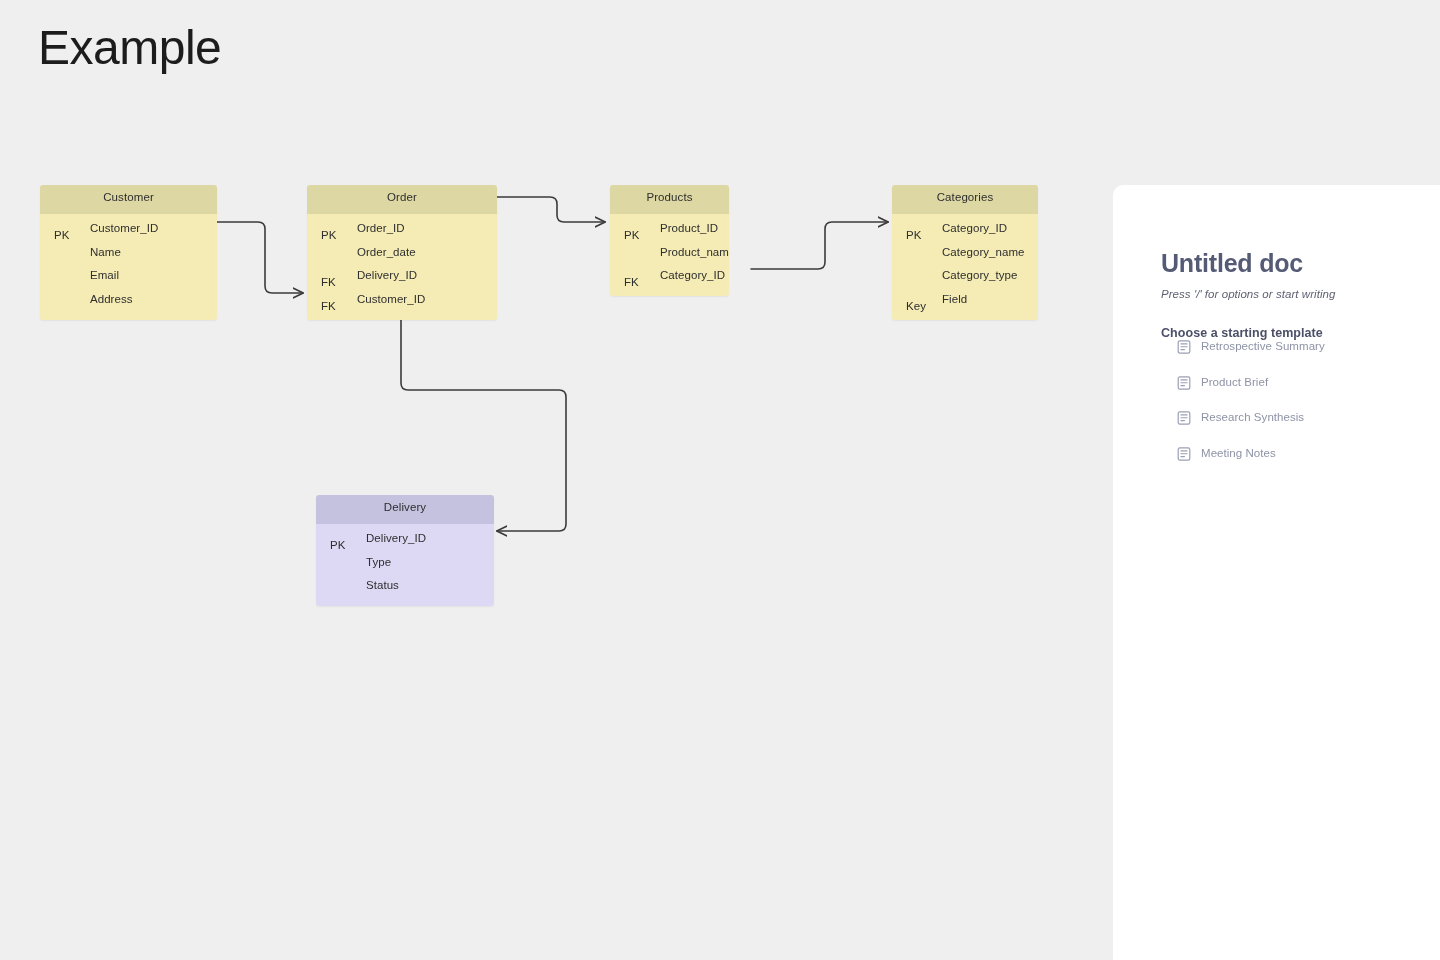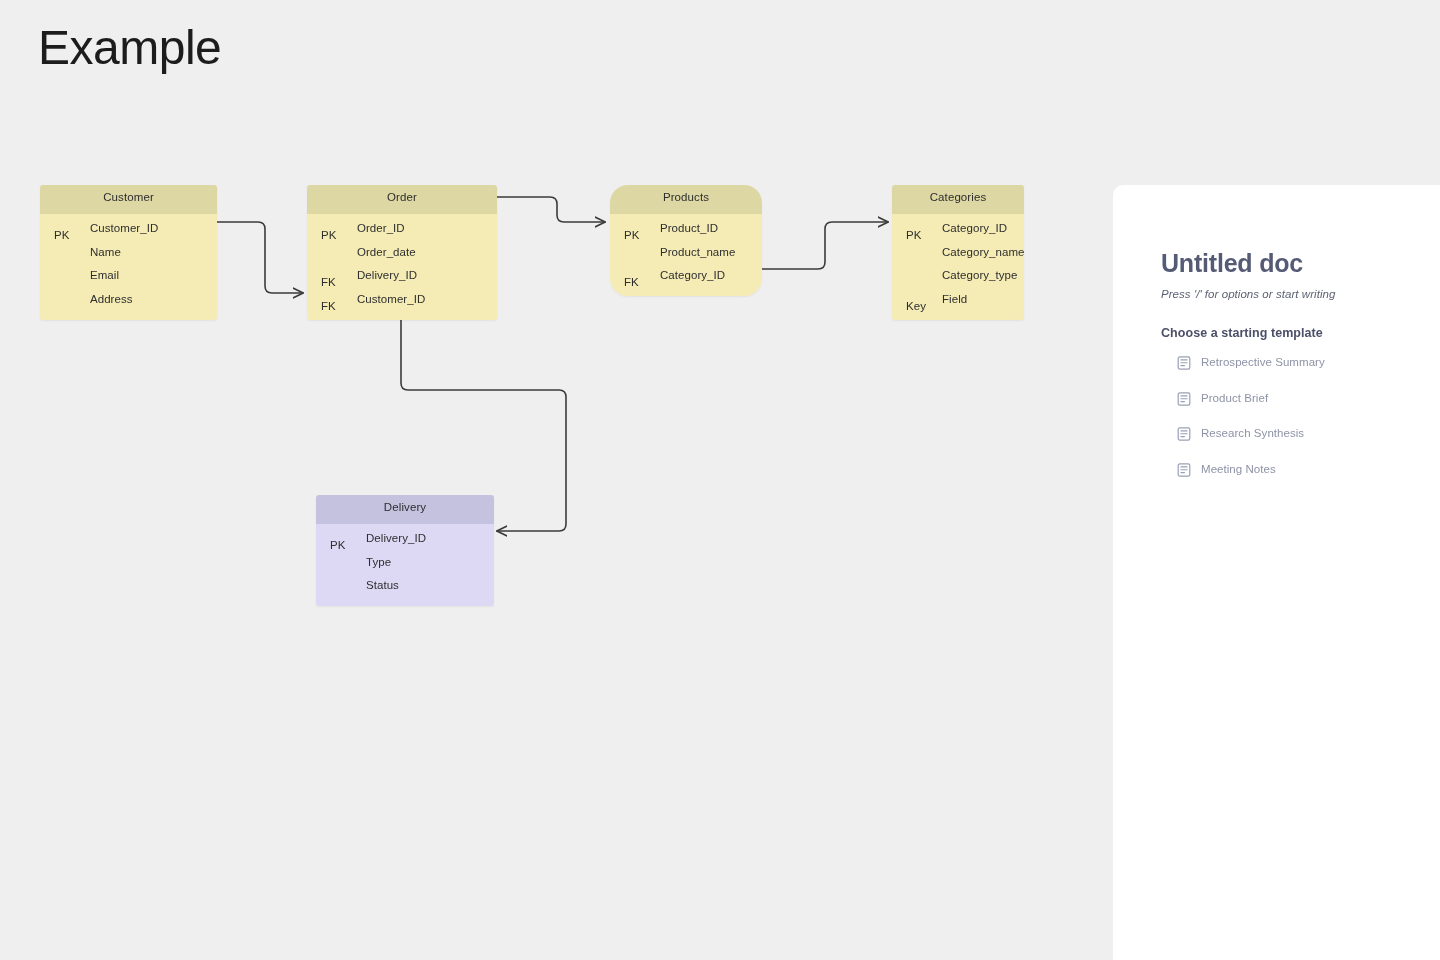--- a/index.html
+++ b/index.html
@@ -113,21 +113,21 @@
     font-size: 11.5px;
     color: #5d6173;
     margin: 0 0 26px 0;
     letter-spacing: 0.05px;
     font-style: italic;
   }
   .doc-section-label {
     font-size: 12.5px;
     font-weight: 700;
     color: #4b5068;
-    margin: 0 0 16px 0;
+    margin: 0 0 0 0;
     letter-spacing: 0.05px;
   }
   .tmpl-list {
     margin: 0;
     padding: 0;
     list-style: none;
   }
   .tmpl-item {
     display: flex;
     align-items: flex-start;
@@ -208,39 +208,39 @@
         <span class="erd-key">FK</span>
         <span class="erd-field">Delivery_ID</span>
       </div>
       <div class="erd-row">
         <span class="erd-key">FK</span>
         <span class="erd-field">Customer_ID</span>
       </div>
     </div>
   </div>
 
-  <div class="erd-table t-yellow" style="left:610px; top:185px; width:152px;border-radius:18px;">
+  <div class="erd-table t-yellow" style="left:610px; top:185px; width:119px;">
     <div class="erd-header">Products</div>
     <div class="erd-body">
       <div class="erd-row">
         <span class="erd-key">PK</span>
         <span class="erd-field">Product_ID</span>
       </div>
       <div class="erd-row">
         <span class="erd-key"></span>
         <span class="erd-field">Product_name</span>
       </div>
       <div class="erd-row">
         <span class="erd-key">FK</span>
         <span class="erd-field">Category_ID</span>
       </div>
     </div>
   </div>
 
-  <div class="erd-table t-yellow" style="left:892px; top:185px; width:132px;">
+  <div class="erd-table t-yellow" style="left:892px; top:185px; width:146px;">
     <div class="erd-header">Categories</div>
     <div class="erd-body">
       <div class="erd-row">
         <span class="erd-key">PK</span>
         <span class="erd-field">Category_ID</span>
       </div>
       <div class="erd-row">
         <span class="erd-key"></span>
         <span class="erd-field">Category_name</span>
       </div>

